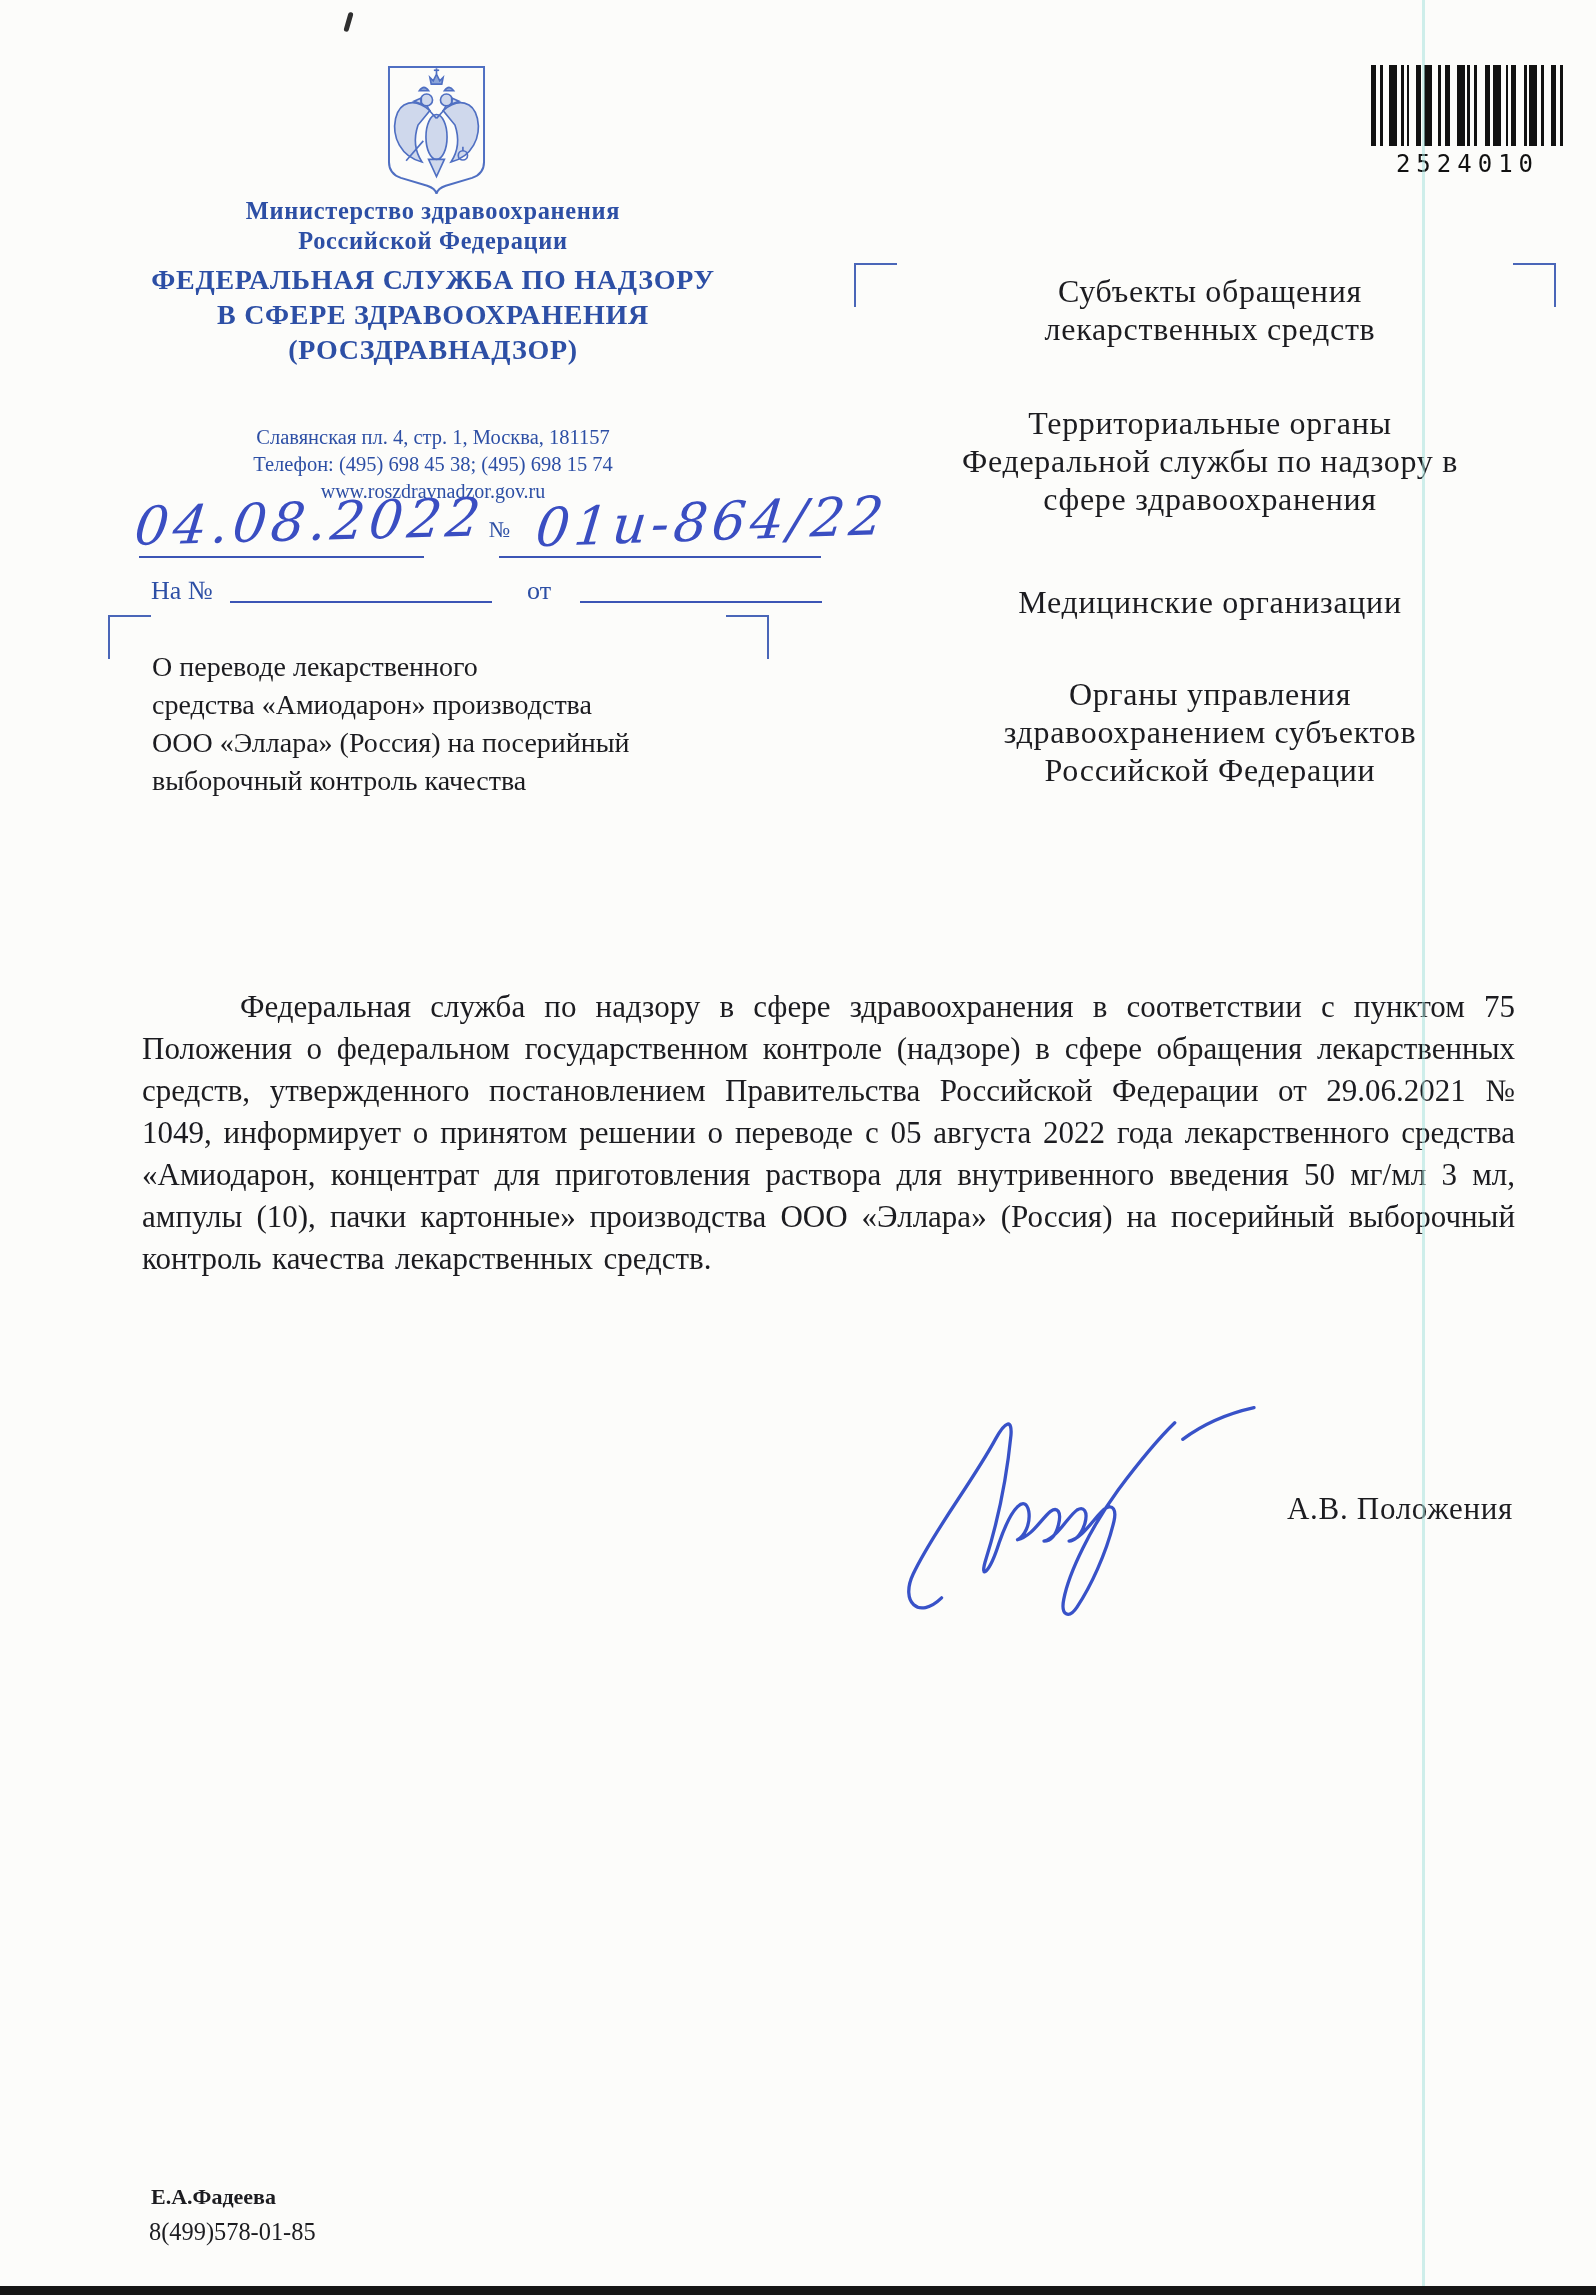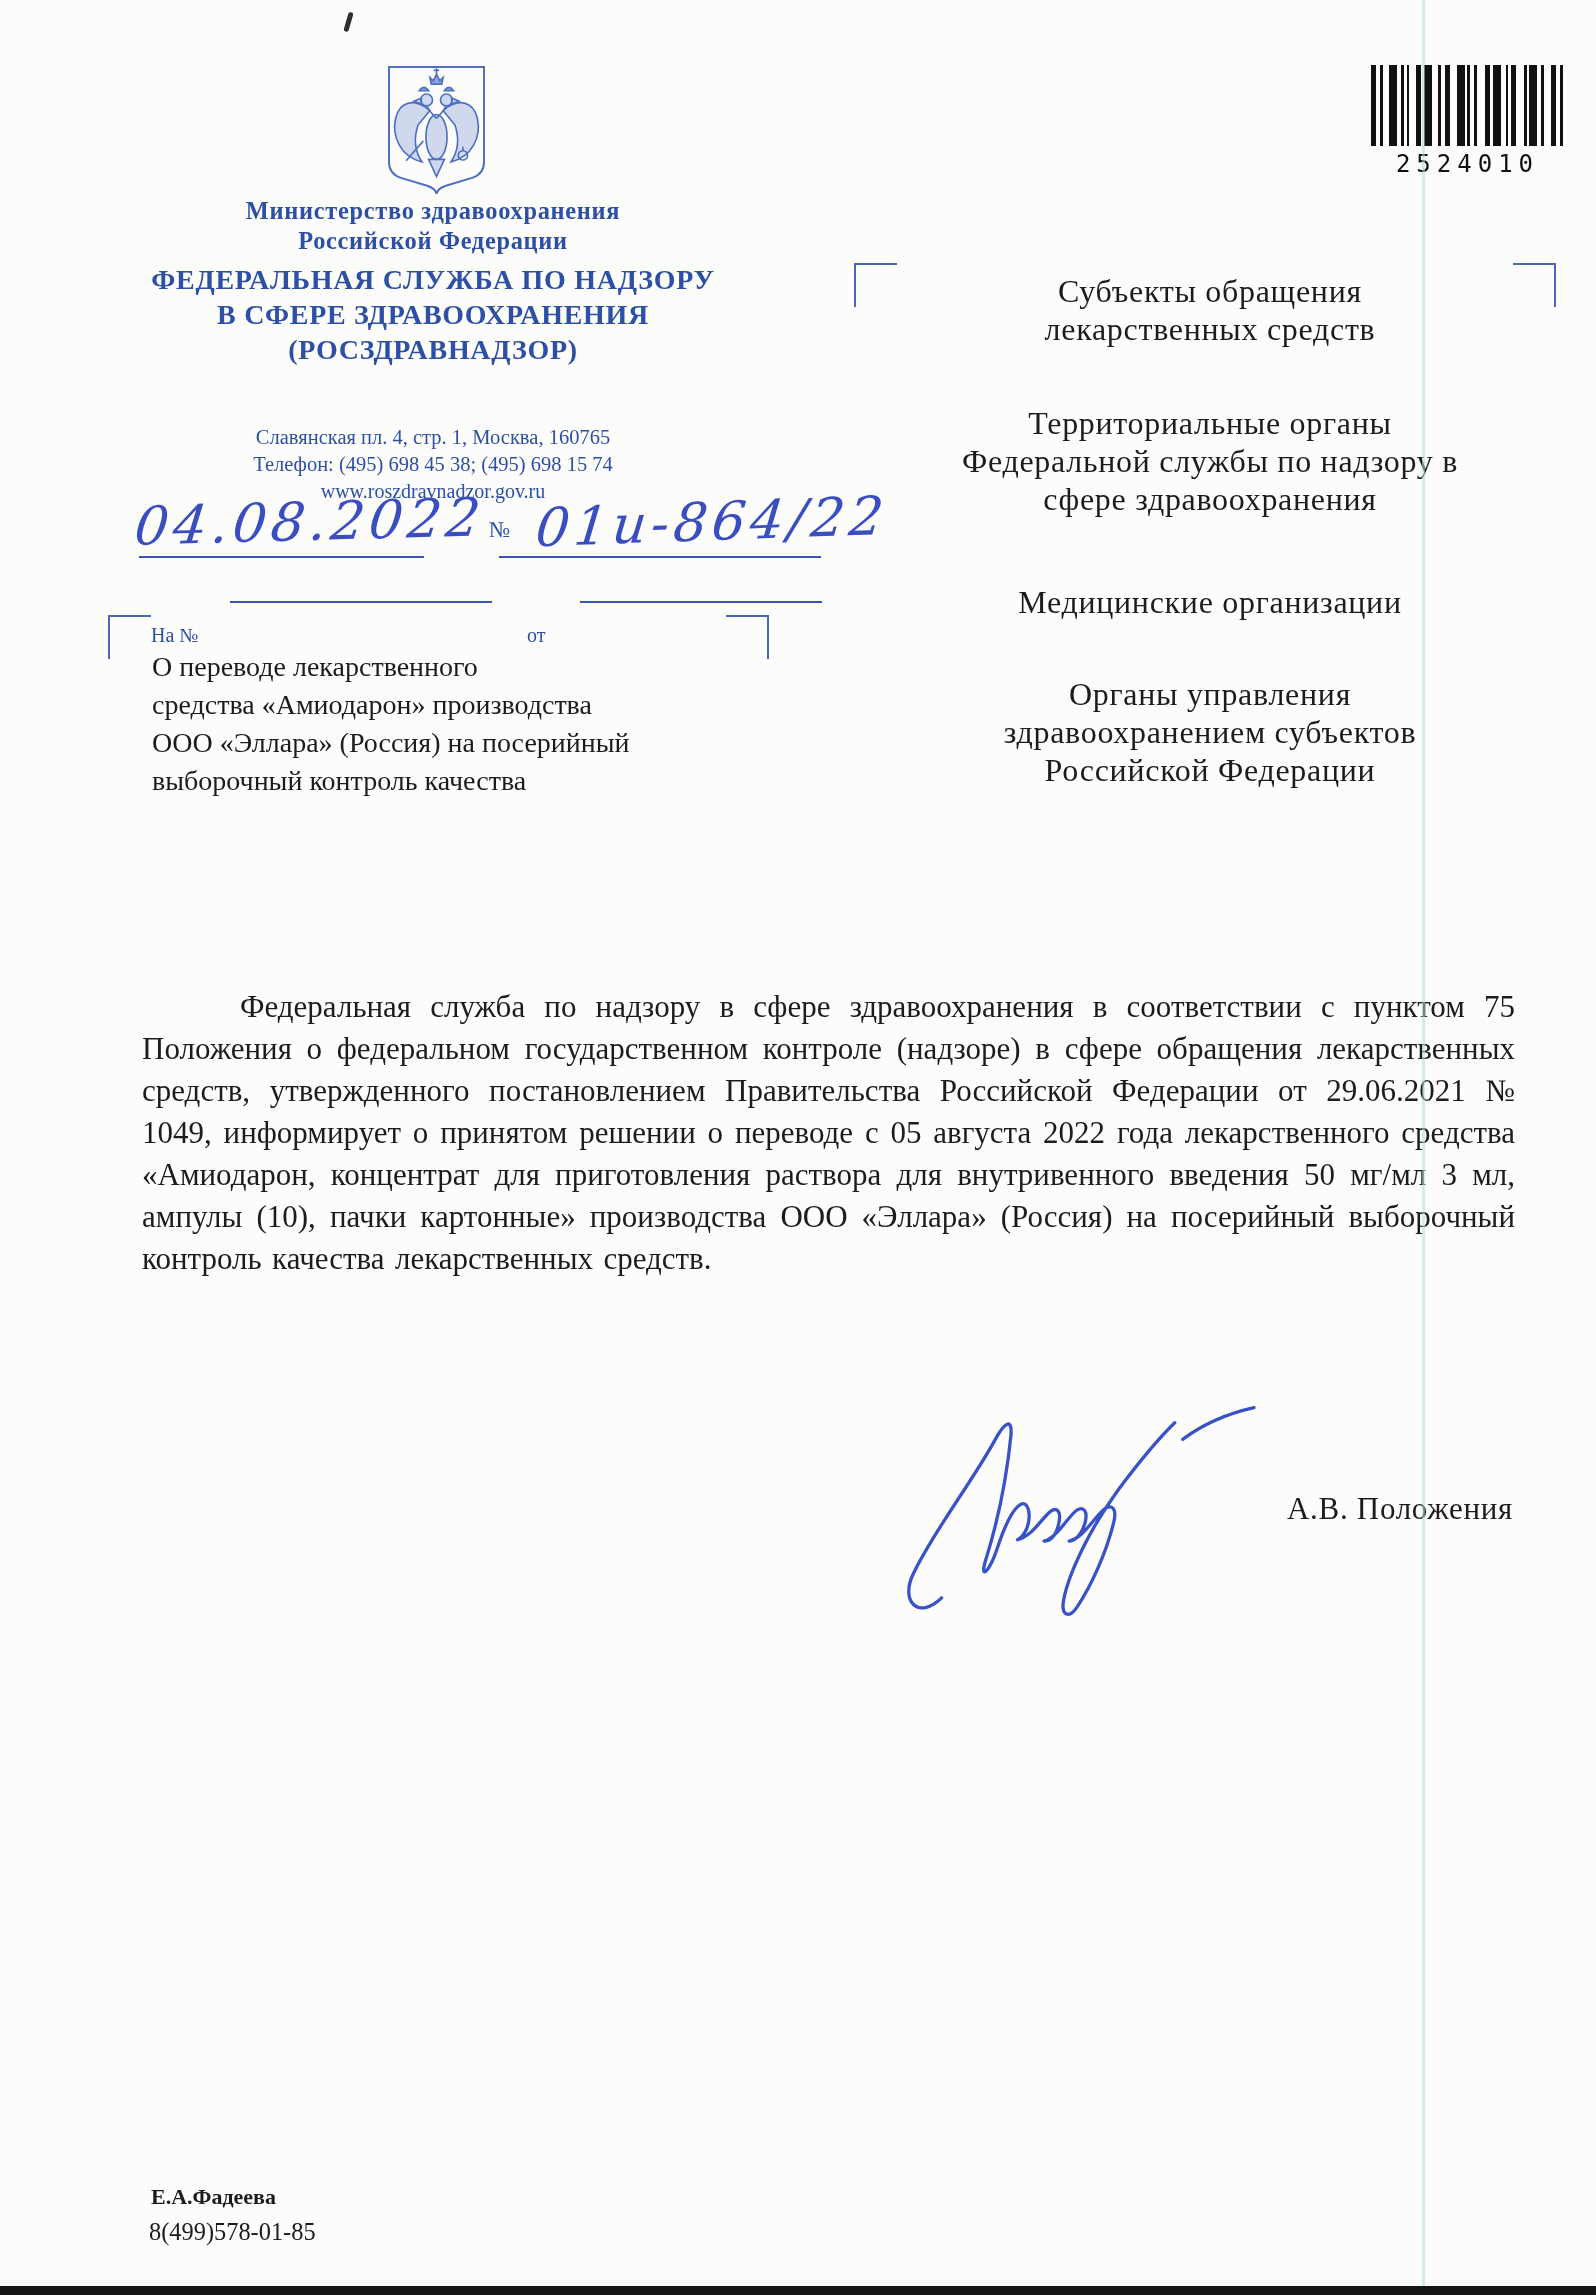--- a/index.html
+++ b/index.html
@@ -31,21 +31,21 @@
     letter-spacing:4.6px;
     white-space:nowrap;
   }
   .reg-row{left:135px;top:493px;display:flex;align-items:flex-end;}
   .reg-date{font-size:53px;line-height:57px;transform:rotate(-1.5deg) skewX(-8deg);}
   .reg-no-sign{font-size:22.5px;color:#2d4fa5;font-style:normal;font-family:"Liberation Serif",serif;margin:0 9.3px 6.6px 4px;}
   .reg-num{font-size:53px;line-height:57px;transform:rotate(-2deg) skewX(-8deg);margin-left:17px;}
   .ink-line{height:2px;background:#3c55b5;}
   .u1{left:139px;top:556px;width:285px;}
   .u2{left:499px;top:556px;width:322px;}
-  .reply{font-size:20px;color:#2d4fa5;margin-top:48px;}
+  .reply{font-size:26px;color:#2d4fa5;}
   .reply-na{left:151px;top:576px;}
   .reply-ot{left:527px;top:576px;}
   .u3{left:230px;top:601px;width:262px;}
   .u4{left:580px;top:601px;width:242px;}
   
   .corner{width:41px;height:42px;border-top:2px solid #4a66b8;}
   .corner.cl{border-left:2px solid #4a66b8;}
   .corner.cr{border-right:2px solid #4a66b8;}
   
   .subject{left:152px;top:648px;width:615px;font-size:28px;line-height:38px;white-space:pre-line;}
@@ -113,21 +113,21 @@
       <circle cx="118" cy="140" r="7"></circle>
       <line x1="118" y1="133" x2="118" y2="127"></line>
     </g>
   </svg>
 
   <div class="abs center-col ministry blue" style="white-space:pre-line">Министерство здравоохранения
 Российской Федерации</div>
   <div class="abs center-col service blue" style="white-space:pre-line">ФЕДЕРАЛЬНАЯ СЛУЖБА ПО НАДЗОРУ
 В СФЕРЕ ЗДРАВООХРАНЕНИЯ
 (РОСЗДРАВНАДЗОР)</div>
-  <div class="abs center-col addr blue">Славянская пл. 4, стр. 1, Москва, 160765</div>
+  <div class="abs center-col addr blue">Славянская пл. 4, стр. 1, Москва, 181157</div>
   <div class="abs center-col phone blue">Телефон: (495) 698 45 38; (495) 698 15 74</div>
   <div class="abs center-col www blue">www.roszdravnadzor.gov.ru</div>
 
   <div class="abs reg-row">
     <span class="hand reg-date">04.08.2022</span>
     <span class="reg-no-sign">№</span>
     <span class="hand reg-num">01и-864/22</span>
   </div>
   <div class="abs ink-line u1"></div>
   <div class="abs ink-line u2"></div>

